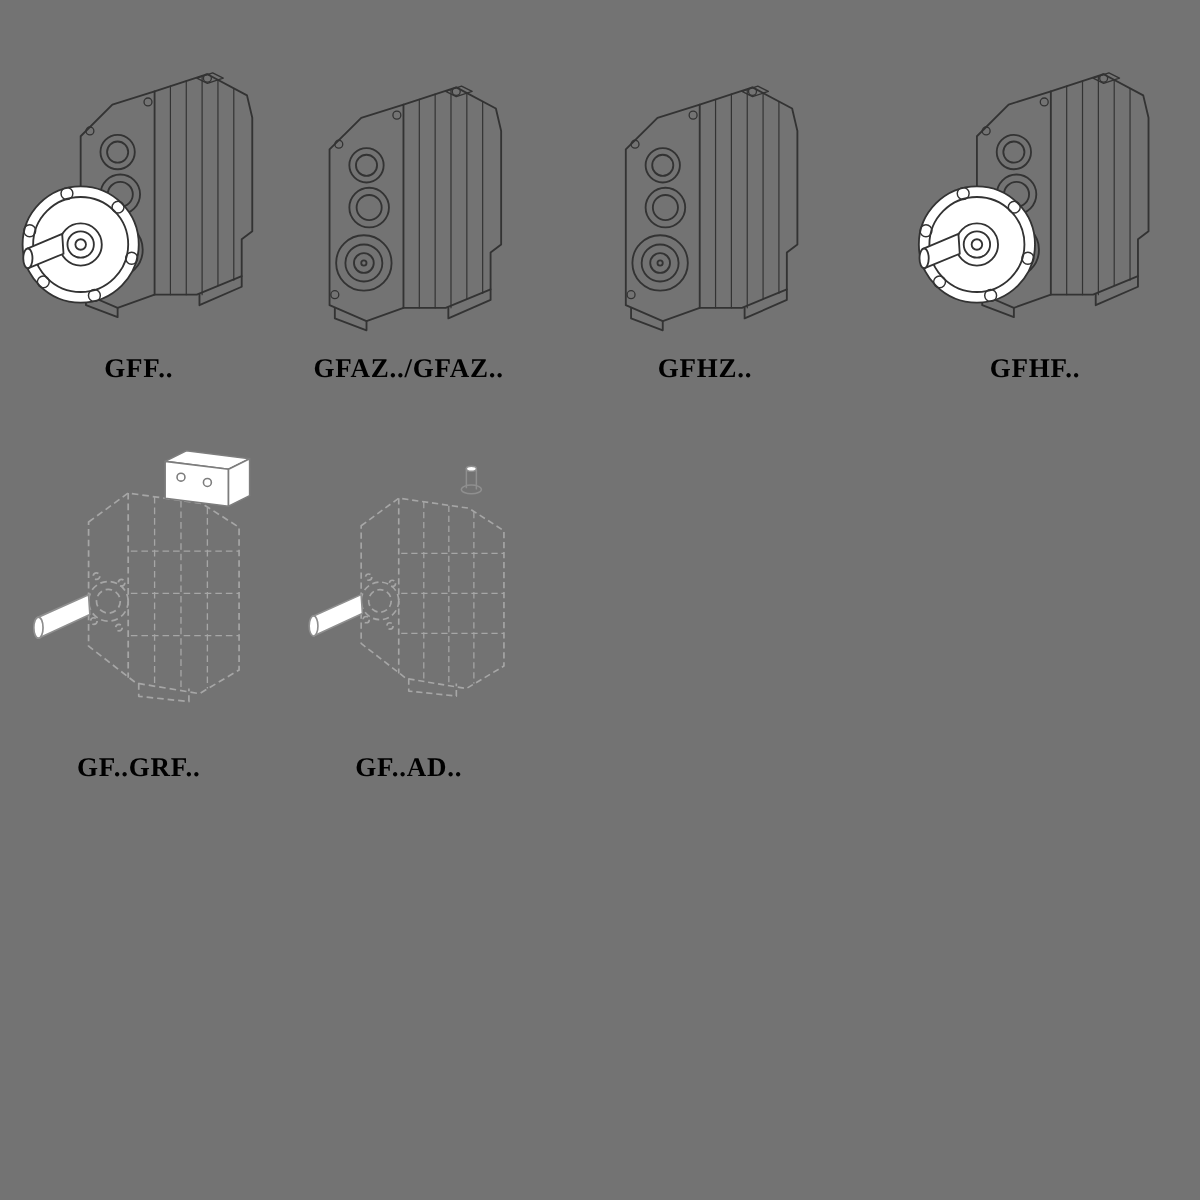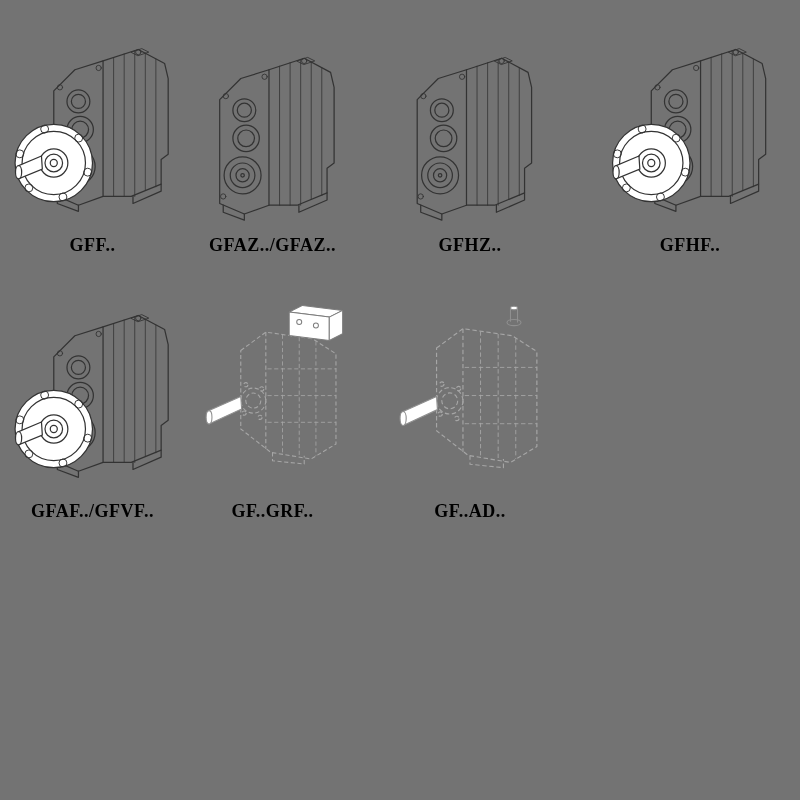--- a/index.html
+++ b/index.html
@@ -172,26 +172,20 @@
       <svg class="drawing">
           <use href="#sym-flange" width="100%" height="100%"></use>
         </svg>
       <figcaption class="label">GFHF..</figcaption>
     </figure>
 
 
 
 
 
-    <figure class="cell">
-      <svg class="drawing">
-          <use href="#sym-flange" width="100%" height="100%"></use>
-        </svg>
-      <figcaption class="label">GFAF../GFVF..</figcaption>
-    </figure>
 
 
     <figure class="cell">
       <svg class="drawing">
           <use href="#sym-grf" width="100%" height="100%"></use>
         </svg>
       <figcaption class="label">GF..GRF..</figcaption>
     </figure>
 
     <figure class="cell">

